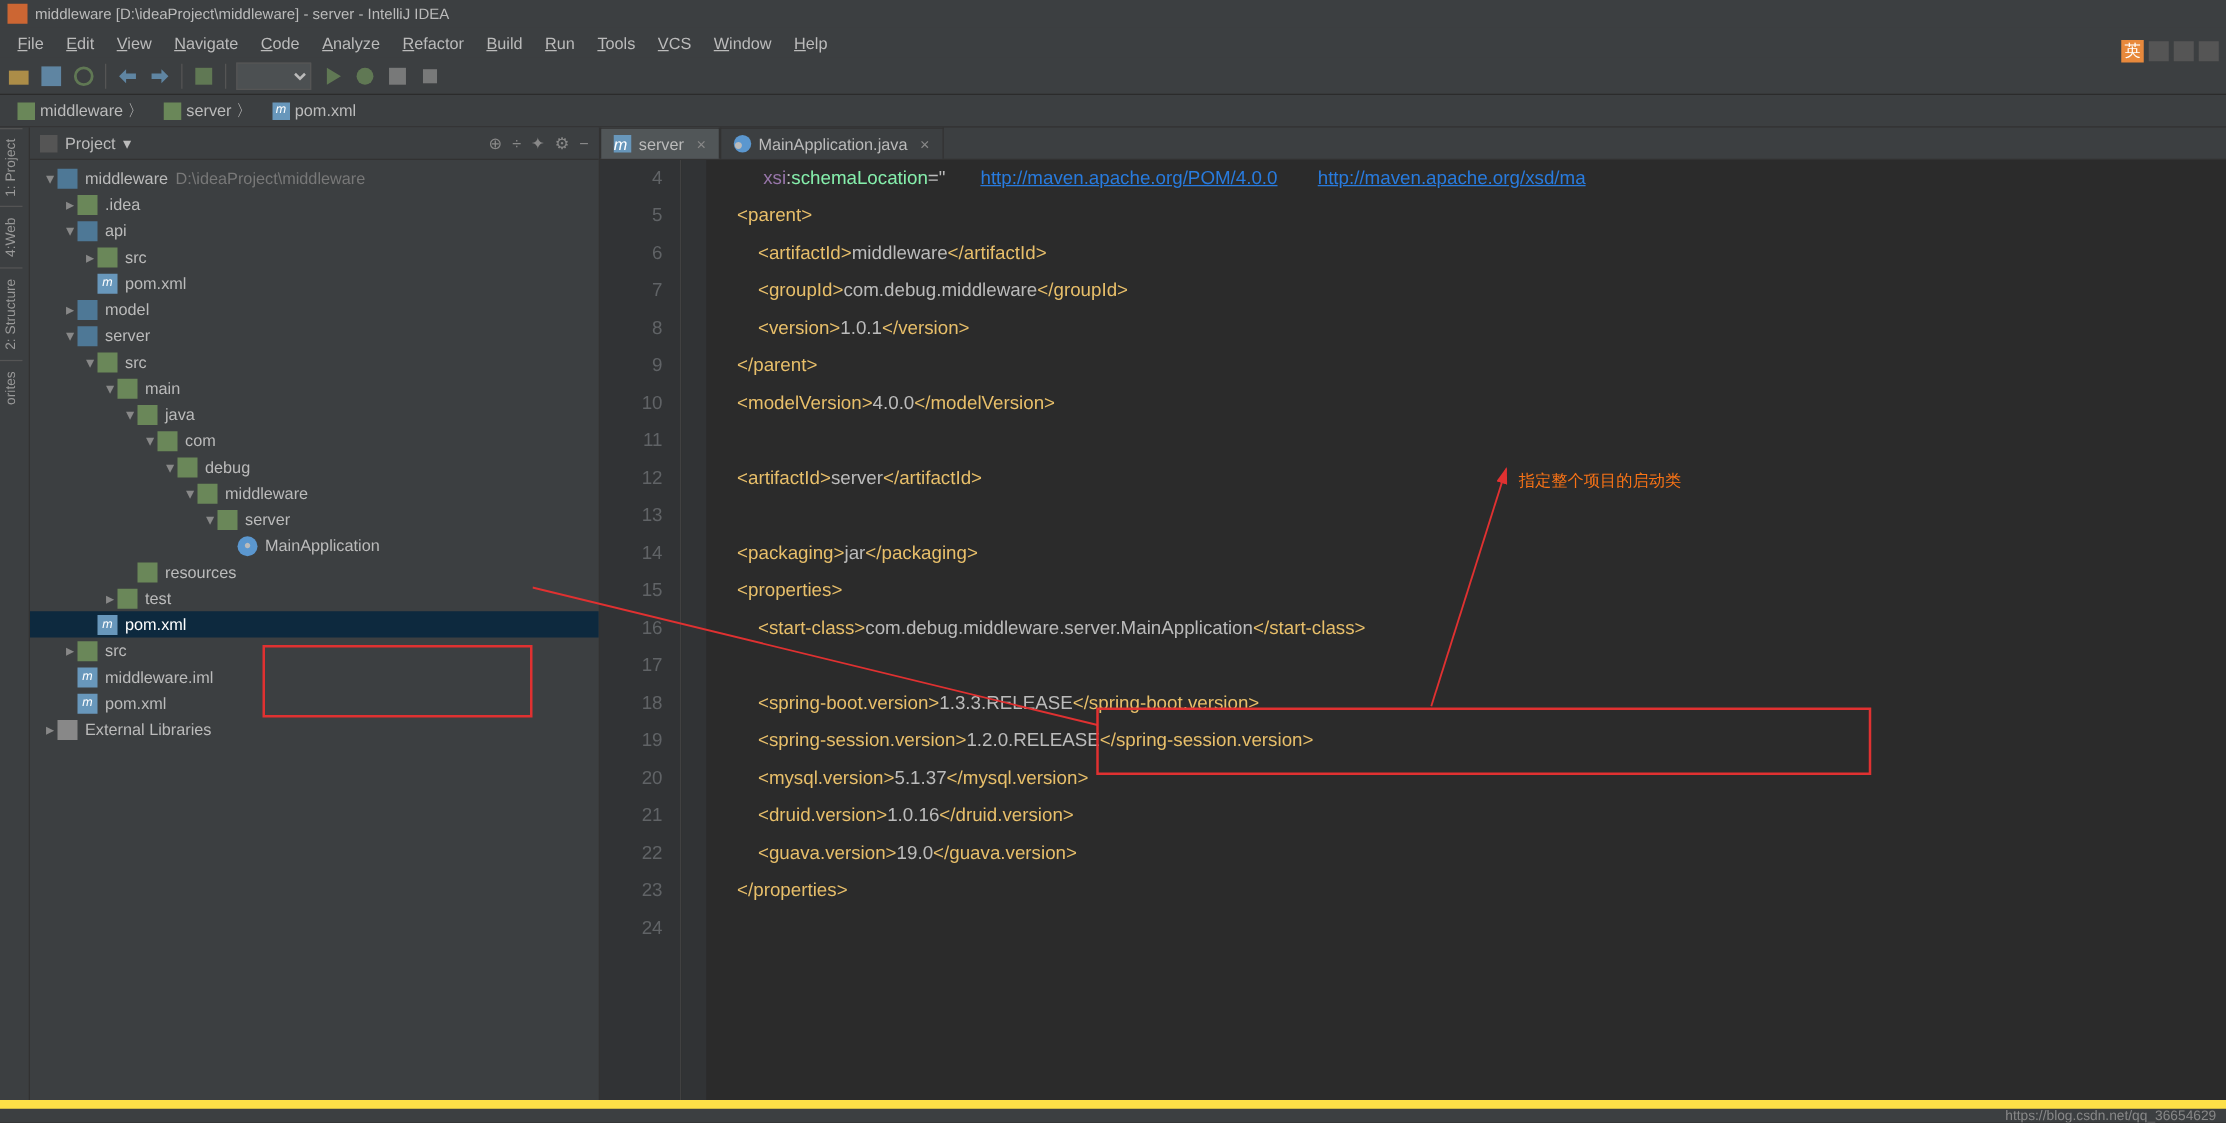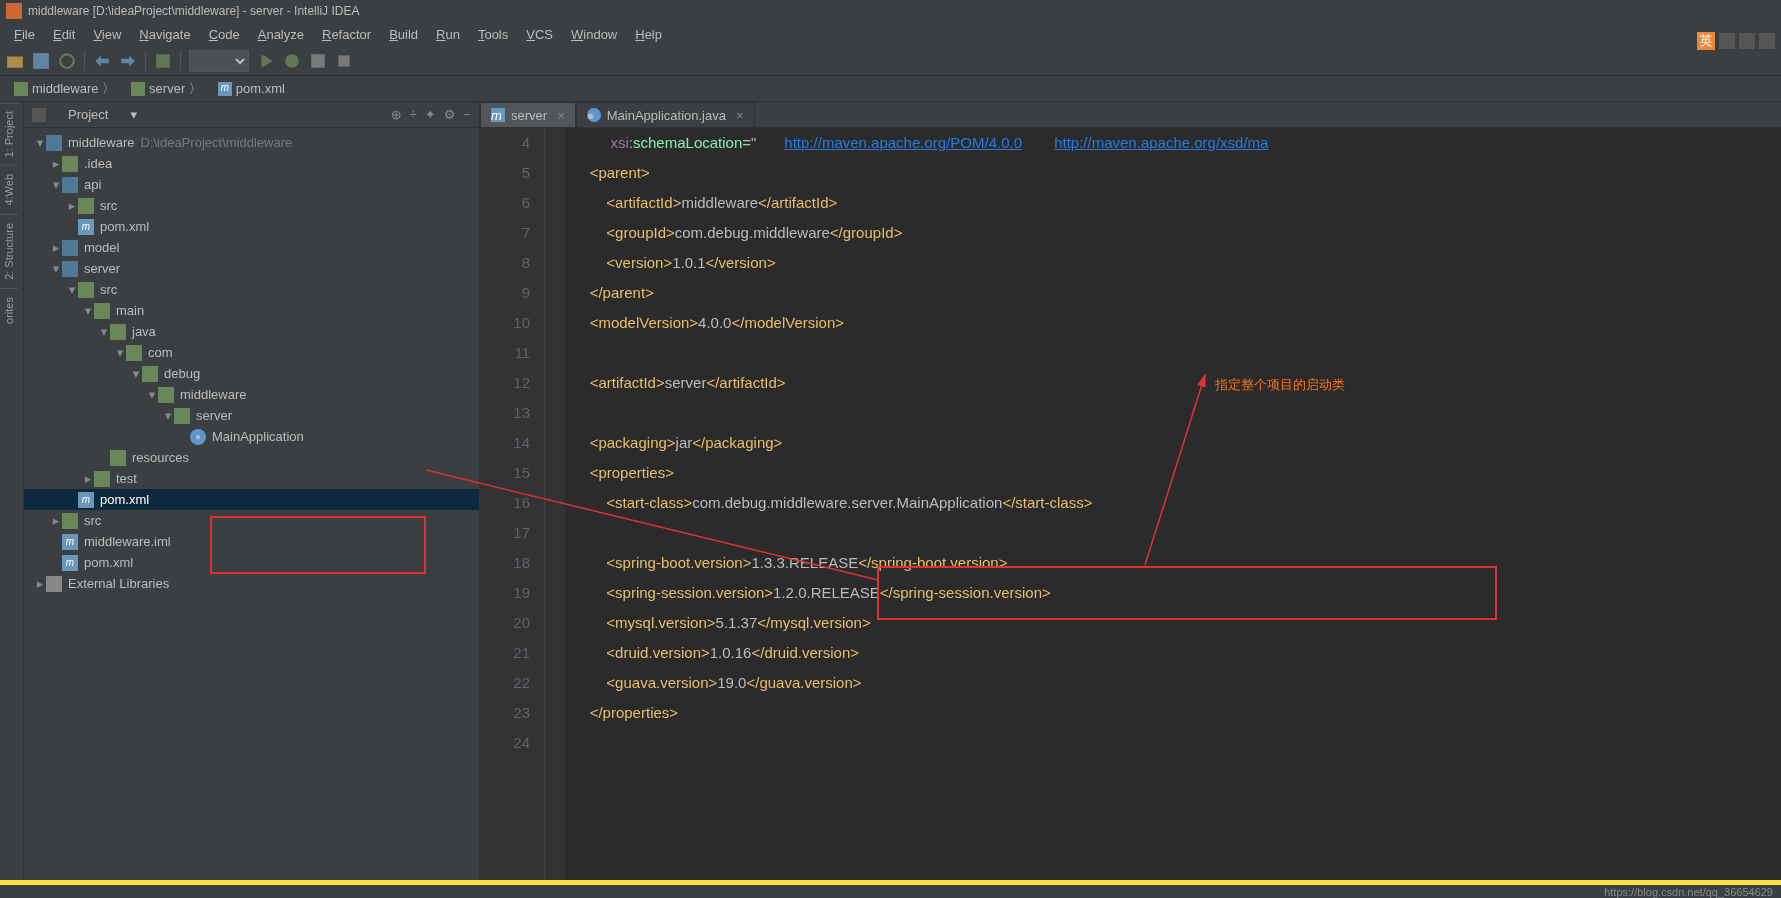--- a/index.html
+++ b/index.html
@@ -15,21 +15,21 @@
 .tool-bar select{background:#4c5052;border:1px solid #555;color:#bbb;height:22px;width:60px;}
 .nav-bar{height:26px;background:#3c3f41;display:flex;align-items:center;padding:0 6px;border-bottom:1px solid #323232;}
 .nav-bar .crumb{display:flex;align-items:center;gap:4px;padding:2px 8px;color:#bbb;}
 .nav-bar .fico{width:14px;height:14px;background:#6a8759;display:inline-block;}
 .nav-bar .mico{width:14px;height:14px;background:#6897bb;display:inline-block;color:#fff;font-size:10px;font-style:italic;text-align:center;}
 .main{display:flex;height:calc(898px - 22px - 24px - 30px - 26px - 18px);}
 .lgutter{width:24px;background:#3c3f41;border-right:1px solid #323232;}
 .lgutter .vtab{writing-mode:vertical-rl;transform:rotate(180deg);padding:8px 3px;color:#999;font-size:11px;border-bottom:1px solid #555;}
 .proj{width:456px;background:#3c3f41;border-right:1px solid #323232;display:flex;flex-direction:column;}
 .proj-hdr{height:26px;background:#3c3f41;display:flex;align-items:center;padding:0 8px;border-bottom:1px solid #323232;color:#bbb;justify-content:space-between;}
-.proj-hdr .lbl{display:flex;gap:22px;align-items:flex-end;}
+.proj-hdr .lbl{display:flex;gap:6px;align-items:flex-end;}
 .proj-hdr .ico{width:14px;height:14px;background:#555;}
 .proj-hdr .right{display:flex;gap:8px;color:#888;}
 .tree{flex:1;overflow:auto;padding:4px 0;}
 .node{display:flex;align-items:center;height:21px;color:#bbb;white-space:nowrap;}
 .node .arr{width:12px;text-align:center;color:#888;user-select:none;}
 .node .arr.open::before{content:'▾';}
 .node .arr.closed::before{content:'▸';}
 .node .arr.none::before{content:'';}
 .node .nico{width:16px;height:16px;margin-right:6px;display:inline-flex;align-items:center;justify-content:center;font-size:10px;}
 .nico.folder{background:#6a8759;}
@@ -50,21 +50,21 @@
 .gut{width:65px;background:#313335;text-align:right;padding-right:14px;color:#606366;border-right:1px solid #414141;}
 .gut div{height:30px;}
 .gmk{width:20px;background:#313335;}
 .code{flex:1;padding-left:8px;position:relative;}
 .code .ln{height:30px;white-space:pre;}
 .t-tag{color:#e8bf6a;}
 .t-attr{color:#9876aa;}
 .t-txt{color:#86efac;}
 .t-url{color:#287bde;text-decoration:underline;margin-left:28px;}
 .annot{position:absolute;color:#f97316;font-size:13px;font-weight:500;pointer-events:none;}
-.statusbar{height:18px;background:#3c3f41;display:flex;align-items:center;justify-content:flex-end;padding:0 8px;color:#888;font-size:11px;border-top:5px solid #fde047;}
+.statusbar{height:18px;background:#3c3f41;display:flex;align-items:center;justify-content:flex-end;padding:0 8px;color:#888;font-size:11px;border-top:7px solid #fde047;}
 .rtray{position:absolute;top:32px;right:6px;display:flex;gap:4px;align-items:center;}
 .rtray .ti{width:16px;height:16px;background:#555;}
 svg.arrow{position:absolute;pointer-events:none;}
 </style>
 </head>
 <body>
 
 <div class="title-bar">
   <span class="ico"></span>
   <span>middleware [D:\ideaProject\middleware] - server - IntelliJ IDEA</span>

